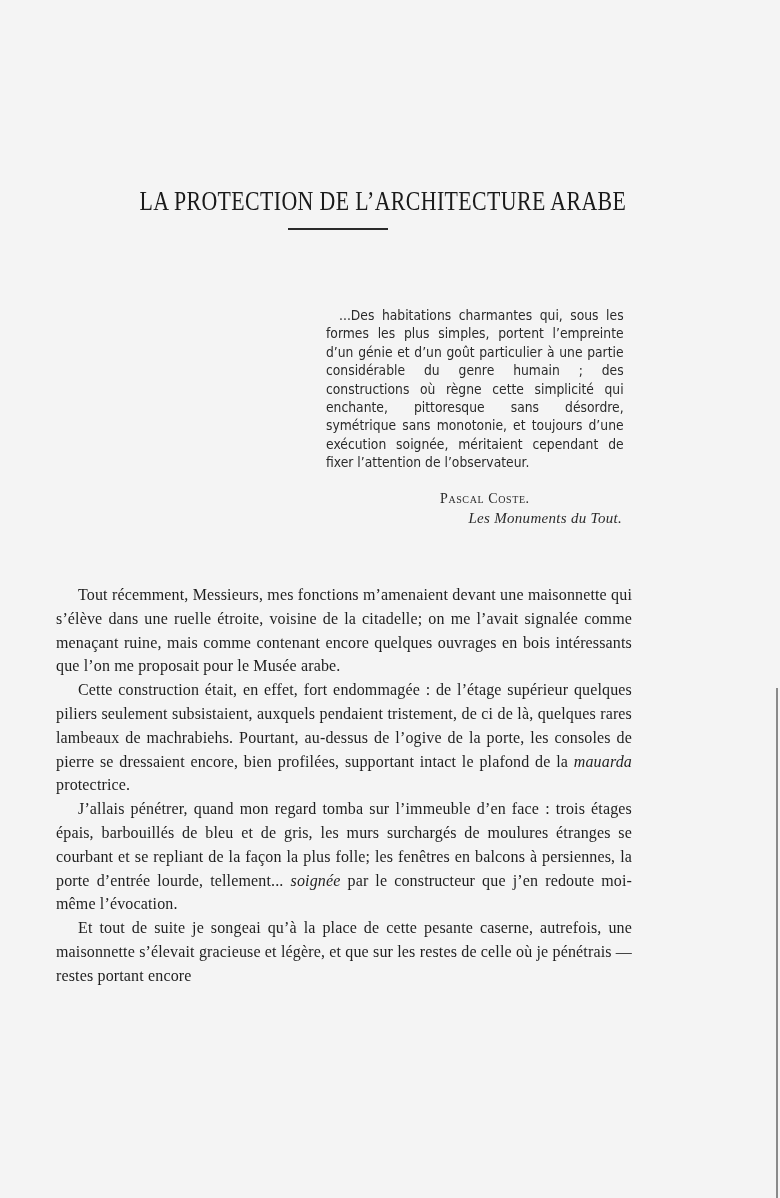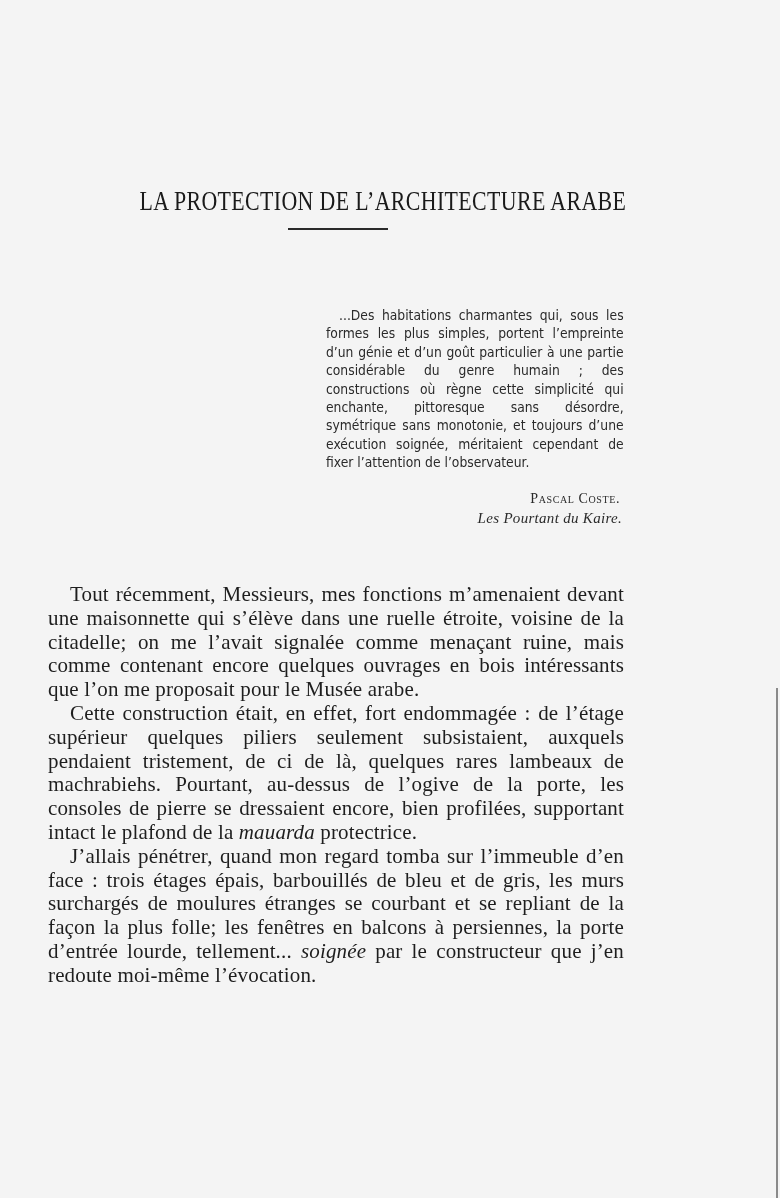--- a/index.html
+++ b/index.html
@@ -59,46 +59,45 @@
       text-indent: 14px;
       transform: scaleX(0.93);
       transform-origin: left top;
       width: 320px;
     }
     .epigraph-author {
       position: absolute;
       left: 440px;
       top: 491px;
       width: 180px;
-      text-align: right;
       font-family: "Liberation Serif", serif;
       font-size: 14px;
       color: #2a2a2a;
       font-variant: small-caps;
       letter-spacing: 0.6px;
     }
     .epigraph-source {
       position: absolute;
       left: 400px;
       top: 510px;
       width: 222px;
       text-align: right;
       font-family: "Liberation Serif", serif;
       font-style: italic;
       font-size: 15px;
       color: #2a2a2a;
       letter-spacing: 0.3px;
     }
     .body-text {
       position: absolute;
-      left: 48px;
+      left: 56px;
       top: 583px;
       width: 576px;
       font-family: "Liberation Serif", "DejaVu Serif", serif;
-      font-size: 21px;
+      font-size: 16px;
       line-height: 23.8px;
       color: #1e1e1e;
       text-align: justify;
     }
     .body-text p {
       margin: 0;
       text-indent: 22px;
       letter-spacing: 0.15px;
     }
     .body-text em {
@@ -108,19 +107,20 @@
 <body>
 
 <div class="page-edge"></div>
 
 <h1 class="title">LA PROTECTION DE L’ARCHITECTURE ARABE</h1>
 
 <div class="title-rule"></div>
 
 <div class="epigraph">...Des habitations charmantes qui, sous les formes les plus simples, portent l’empreinte d’un génie et d’un goût particulier à une partie considérable du genre humain ; des constructions où règne cette simplicité qui enchante, pittoresque sans désordre, symétrique sans monotonie, et toujours d’une exécution soignée, méritaient cependant de fixer l’attention de l’observateur.</div>
 <div class="epigraph-author">Pascal Coste.</div>
-<div class="epigraph-source">Les Pourtant du Kaire.</div>
+<div class="epigraph-source">Les Monuments du Tout.</div>
 
 <div class="body-text">
   <p>Tout récemment, Messieurs, mes fonctions m’amenaient devant une maisonnette qui s’élève dans une ruelle étroite, voisine de la citadelle; on me l’avait signalée comme menaçant ruine, mais comme contenant encore quelques ouvrages en bois intéressants que l’on me proposait pour le Musée arabe.</p>
   <p><span>Cette construction était, en effet, fort endommagée : de l’étage supérieur quelques piliers seulement subsistaient, auxquels pendaient tristement, de ci de là, quelques rares lambeaux de machrabiehs. Pourtant, au-dessus de l’ogive de la porte, les consoles de pierre se dressaient encore, bien profilées, supportant intact le plafond de la </span><em>mauarda</em><span> protectrice.</span></p>
   <p><span>J’allais pénétrer, quand mon regard tomba sur l’immeuble d’en face : trois étages épais, barbouillés de bleu et de gris, les murs surchargés de moulures étranges se courbant et se repliant de la façon la plus folle; les fenêtres en balcons à persiennes, la porte d’entrée lourde, tellement... </span><em>soignée</em><span> par le constructeur que j’en redoute moi-même l’évocation.</span></p>
+  <p>Et tout de suite je songeai qu’à la place de cette pesante caserne, autrefois, une maisonnette s’élevait gracieuse et légère, et que sur les restes de celle où je pénétrais — restes portant encore</p>
 </div>
 
 </body></html>

